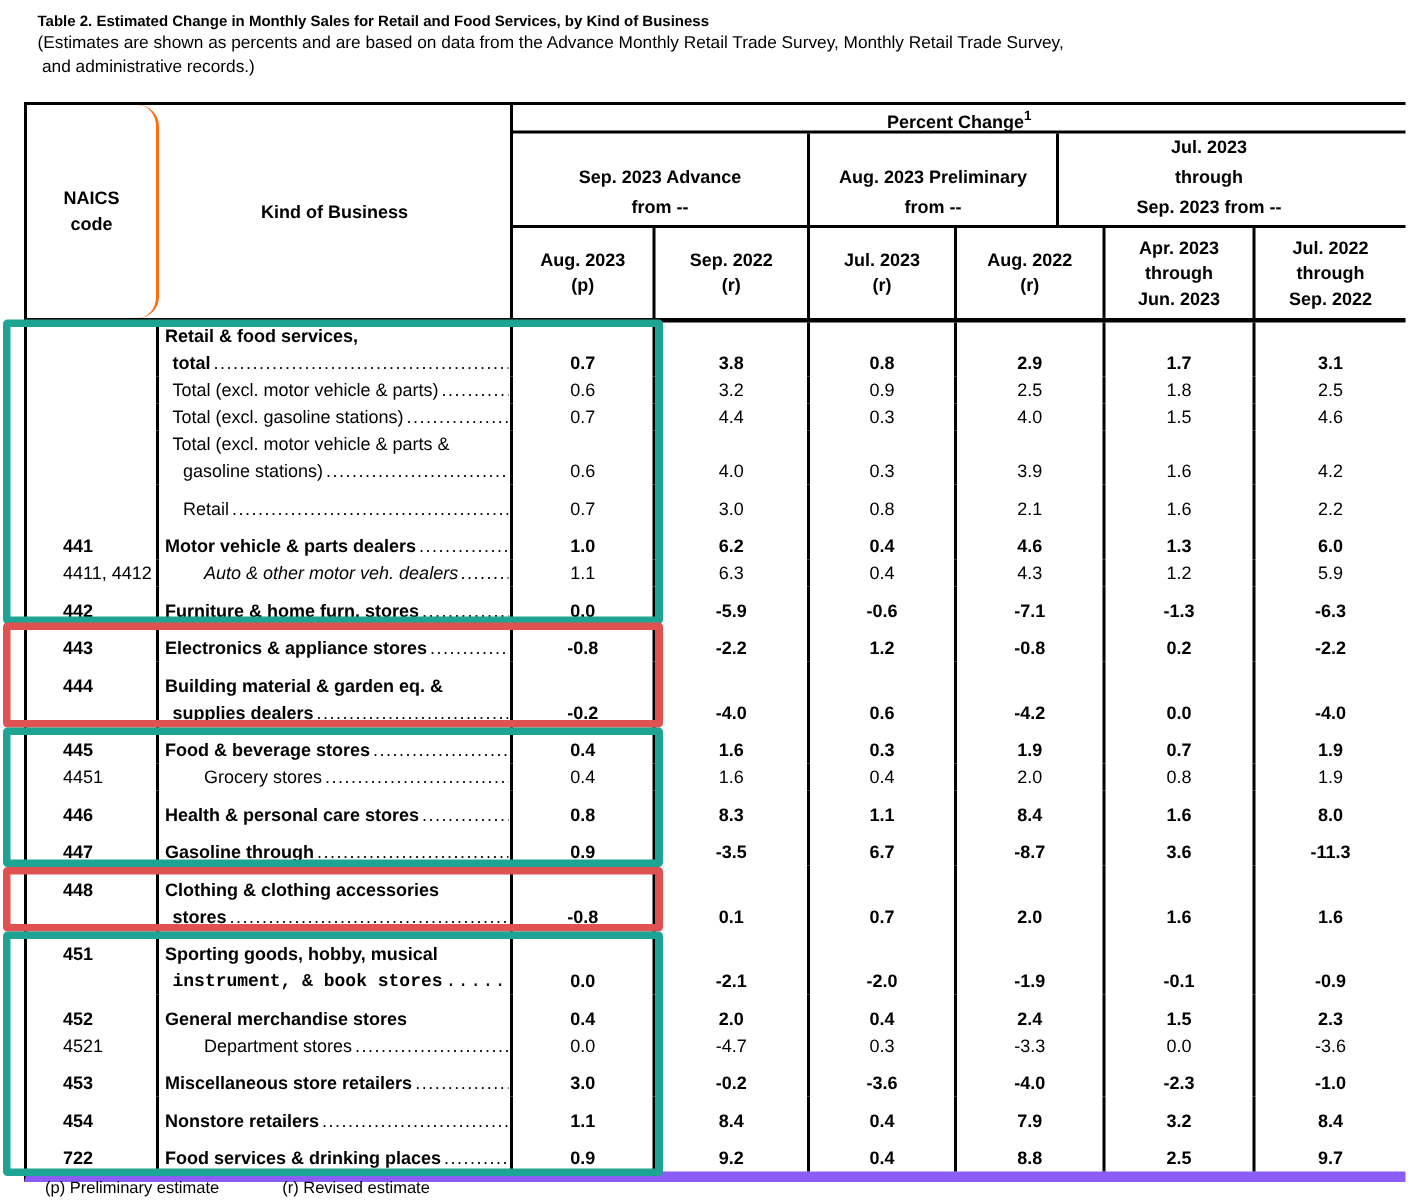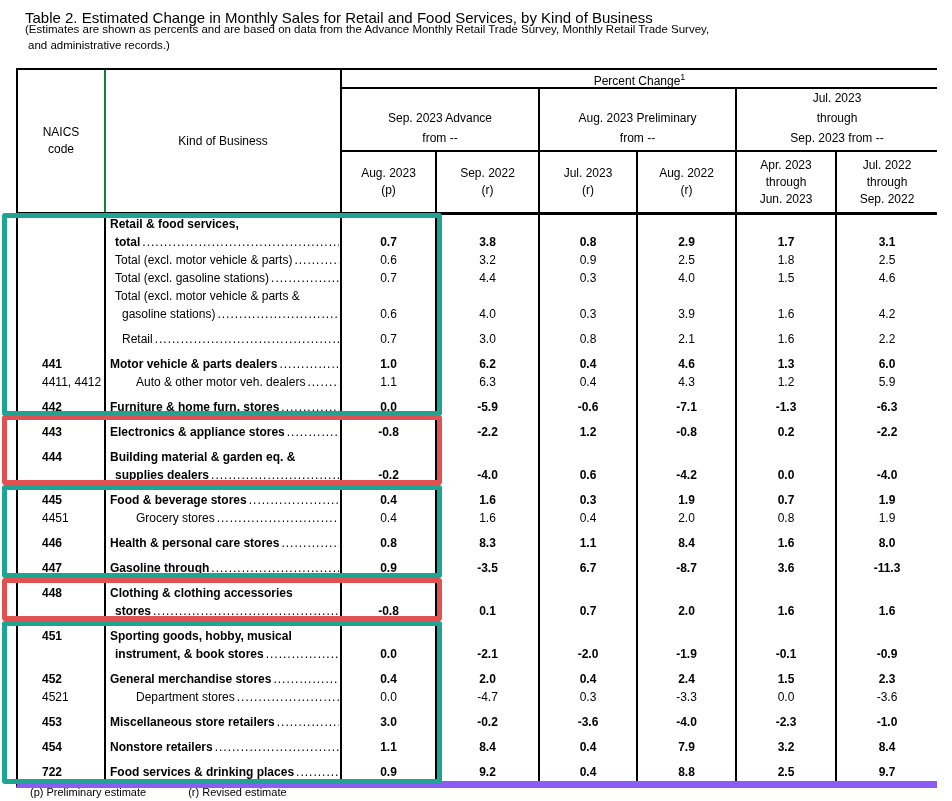--- a/index.html
+++ b/index.html
@@ -1,42 +1,42 @@
 <!DOCTYPE html>
 <html><head>
 <meta charset="utf-8">
 <style>
   * { box-sizing: border-box; margin: 0; padding: 0; }
   html,body { background:#ffffff; }
   .stage {
     position: relative; width: 952px; height: 801px; background: #fff;
     font-family: "Liberation Sans", sans-serif; color: #000;
   }
-  .title { position:absolute; left:25px; top:9px; font-size:15px; font-weight:normal; }
+  .title { position:absolute; left:25px; top:9px; font-size:10px; font-weight:bold; }
   .subtitle { position:absolute; left:25px; top:21px; font-size:11.5px; line-height:16px; }
   .subtitle .l2 { padding-left:3px; }
 
   .table { position:absolute; left:16px; top:68px; width:921px; }
 
   
   .thead {
     display:flex; width:921px; height:147px;
     border-top:2px solid #000; border-left:2px solid #000; border-bottom:3px solid #000;
   }
-  .hcell { font-weight:normal; font-size:12px; text-align:right;
+  .hcell { font-weight:bold; font-size:12px; text-align:right;
            display:flex; flex-direction:column; justify-content:center; align-items:center; }
-  .h-naics { width:88px; border-right:2px solid #15803d; line-height:17px; }
+  .h-naics { width:88px; border-right:2px solid #f97316; line-height:17px;border-radius:14px; }
   .h-kob   { width:236px; border-right:2px solid #000; }
   .h-right { width:595px; display:flex; flex-direction:column; }
   .h-pc    { height:19px; border-bottom:2px solid #000; justify-content:center; line-height:16px; }
   .h-pc sup { font-size:9px; }
   .h-groups { height:63px; border-bottom:2px solid #000; display:flex; }
   .h-group { line-height:20px; justify-content:flex-end; padding-bottom:2px; }
   .h-group.g0 { width:198px; border-right:2px solid #000; }
-  .h-group.g1 { width:197px; border-right:2px solid #000; }
+  .h-group.g1 { width:166px; border-right:2px solid #000; }
   .h-group.g2 { width:200px; }
   .h-cols { height:60px; display:flex; }
   .h-col { line-height:17px; justify-content:center; border-right:2px solid #000; }
   .h-col.last { border-right:none; }
 
   
   .tbody {
     display:grid; width:921px;
     grid-template-columns:88px 236px 95px 103px 98px 99px 100px 100px;
     border-left:2px solid #000; border-bottom:7px solid #8b5cf6;
@@ -168,21 +168,21 @@
               <span class="leader"></span>
             </div>
           </div><div class="bc v c2">0.7</div><div class="bc v c3">3.0</div><div class="bc v c4">0.8</div><div class="bc v c5">2.1</div><div class="bc v c6">1.6</div><div class="bc v c7">2.2</div></div>
         <div class="trow bold gap"><div class="bc c0 naics">441</div><div class="bc c1">
             <div class="lline" style="padding-left: 4px;">
               <span class="ltext">Motor vehicle &amp; parts dealers</span>
               <span class="leader"></span>
             </div>
           </div><div class="bc v c2">1.0</div><div class="bc v c3">6.2</div><div class="bc v c4">0.4</div><div class="bc v c5">4.6</div><div class="bc v c6">1.3</div><div class="bc v c7">6.0</div></div>
         <div class="trow"><div class="bc c0 naics">4411, 4412</div><div class="bc c1">
-            <div class="lline" style="padding-left: 30px;">
+            <div class="lline" style="padding-left: 30px; font-style: italic;">
               <span class="ltext">Auto &amp; other motor veh. dealers</span>
               <span class="leader"></span>
             </div>
           </div><div class="bc v c2">1.1</div><div class="bc v c3">6.3</div><div class="bc v c4">0.4</div><div class="bc v c5">4.3</div><div class="bc v c6">1.2</div><div class="bc v c7">5.9</div></div>
         <div class="trow bold gap"><div class="bc c0 naics">442</div><div class="bc c1">
             <div class="lline" style="padding-left: 4px;">
               <span class="ltext">Furniture &amp; home furn. stores</span>
               <span class="leader"></span>
             </div>
           </div><div class="bc v c2">0.0</div><div class="bc v c3">-5.9</div><div class="bc v c4">-0.6</div><div class="bc v c5">-7.1</div><div class="bc v c6">-1.3</div><div class="bc v c7">-6.3</div></div>
@@ -225,27 +225,27 @@
           </div><div class="bc v c2">0.9</div><div class="bc v c3">-3.5</div><div class="bc v c4">6.7</div><div class="bc v c5">-8.7</div><div class="bc v c6">3.6</div><div class="bc v c7">-11.3</div></div>
         <div class="trow bold gap"><div class="bc c0 naics">448</div><div class="bc c1">
             <div style="padding-left: 4px;">Clothing &amp; clothing accessories</div>
             <div class="lline" style="padding-left: 9px;">
               <span class="ltext">stores</span>
               <span class="leader"></span>
             </div>
           </div><div class="bc v c2">-0.8</div><div class="bc v c3">0.1</div><div class="bc v c4">0.7</div><div class="bc v c5">2.0</div><div class="bc v c6">1.6</div><div class="bc v c7">1.6</div></div>
         <div class="trow bold gap"><div class="bc c0 naics">451</div><div class="bc c1">
             <div style="padding-left: 4px;">Sporting goods, hobby, musical</div>
-            <div class="lline" style="padding-left: 9px;">
+            <div class="lline" style="padding-left: 9px; font-family: Liberation Mono, monospace;">
               <span class="ltext">instrument, &amp; book stores</span>
               <span class="leader"></span>
             </div>
           </div><div class="bc v c2">0.0</div><div class="bc v c3">-2.1</div><div class="bc v c4">-2.0</div><div class="bc v c5">-1.9</div><div class="bc v c6">-0.1</div><div class="bc v c7">-0.9</div></div>
         <div class="trow bold gap"><div class="bc c0 naics">452</div><div class="bc c1">
-            <div class="lline" style="padding-left: 4px;">
+            <div class="lline" style="padding-left: 4px; align-items: center;">
               <span class="ltext">General merchandise stores</span>
               <span class="leader"></span>
             </div>
           </div><div class="bc v c2">0.4</div><div class="bc v c3">2.0</div><div class="bc v c4">0.4</div><div class="bc v c5">2.4</div><div class="bc v c6">1.5</div><div class="bc v c7">2.3</div></div>
         <div class="trow"><div class="bc c0 naics">4521</div><div class="bc c1">
             <div class="lline" style="padding-left: 30px;">
               <span class="ltext">Department stores</span>
               <span class="leader"></span>
             </div>
           </div><div class="bc v c2">0.0</div><div class="bc v c3">-4.7</div><div class="bc v c4">0.3</div><div class="bc v c5">-3.3</div><div class="bc v c6">0.0</div><div class="bc v c7">-3.6</div></div>

